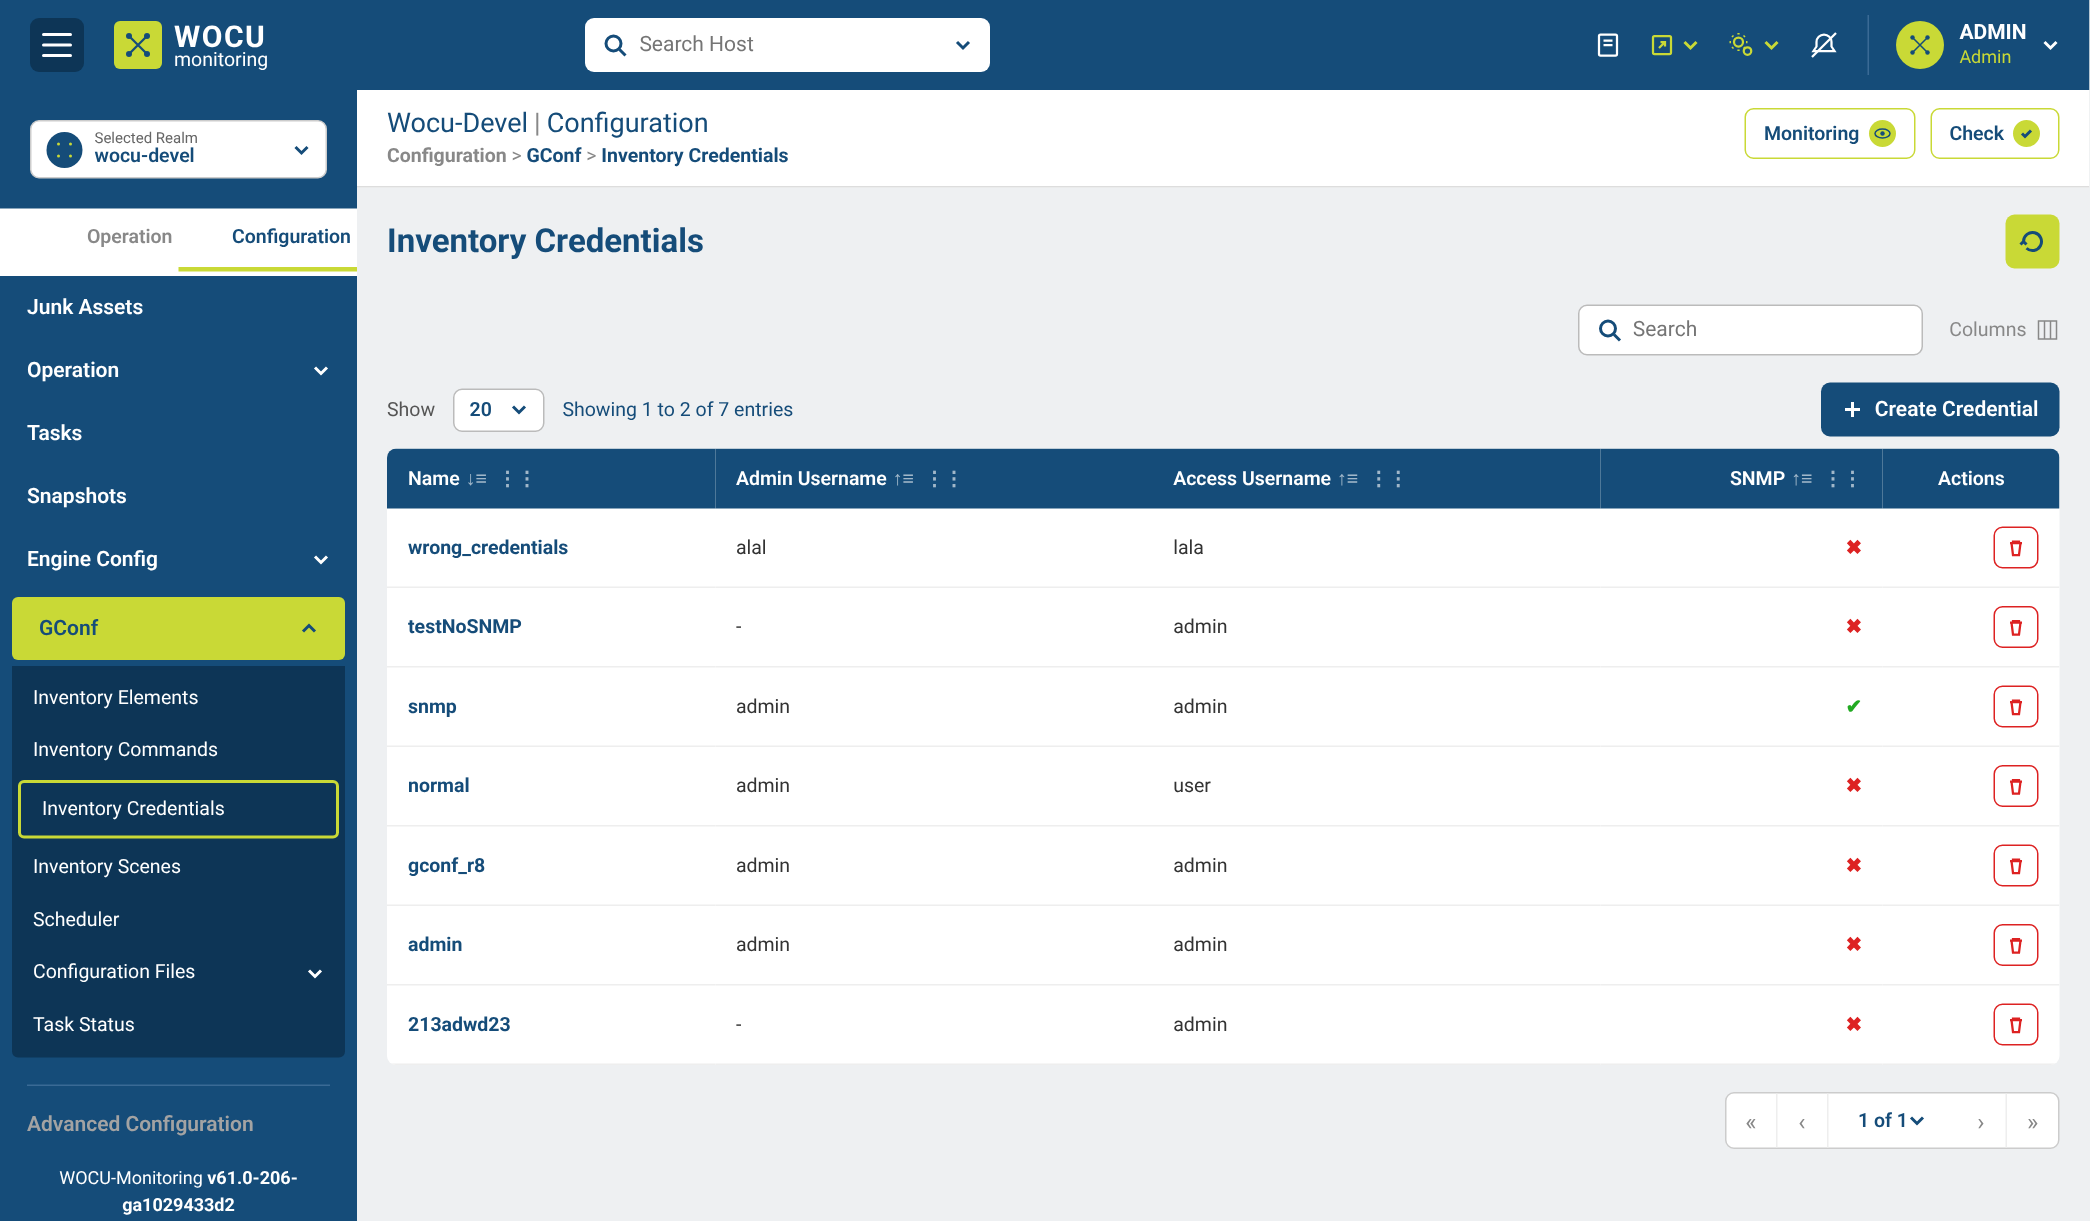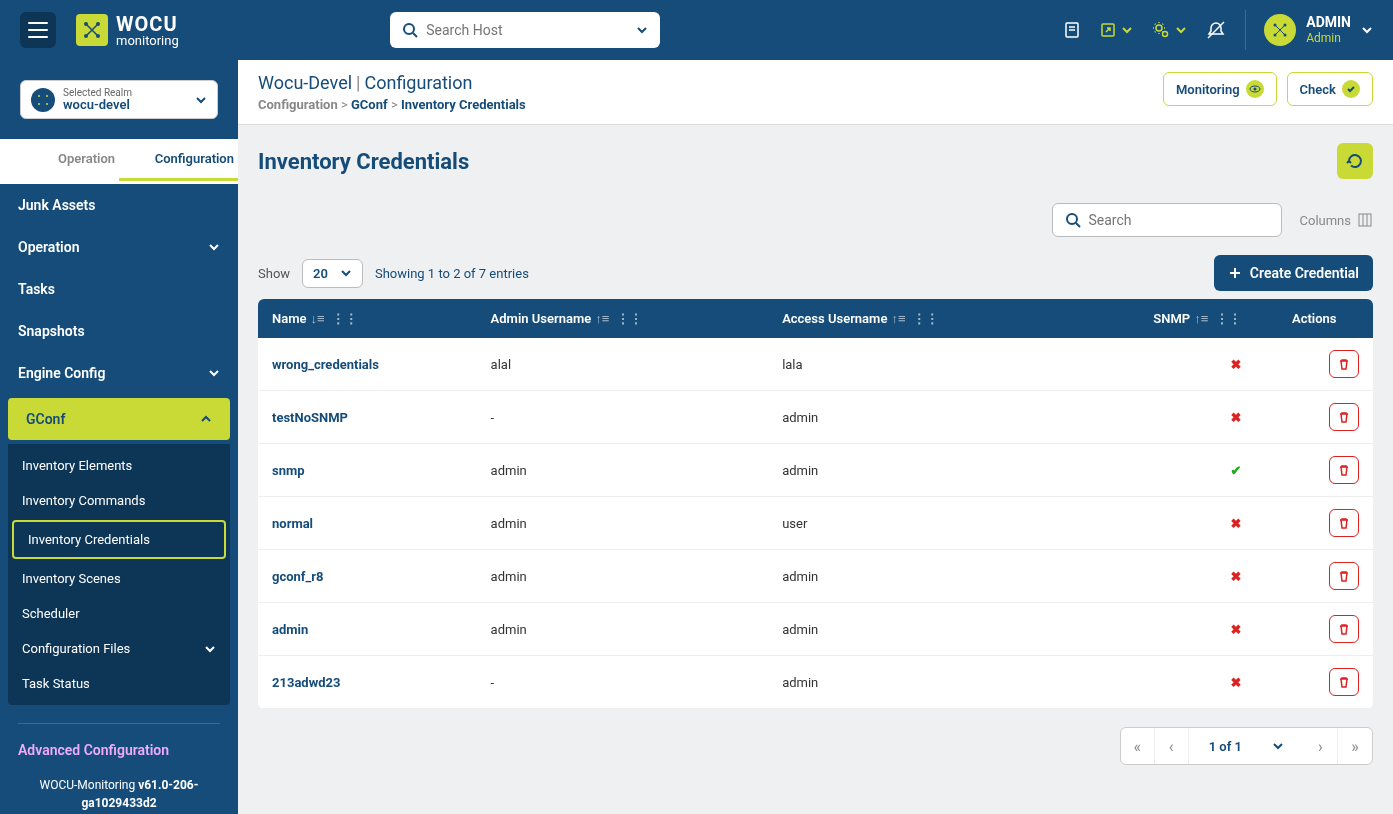--- a/index.html
+++ b/index.html
@@ -31,21 +31,21 @@
 .realm-val{font-size:13px;color:#154c79;font-weight:600}
 .tabs{display:flex;background:#fff;border-bottom:3px solid transparent}
 .tab{flex:1;text-align:right;padding:12px 4px;font-size:13px;font-weight:600;cursor:pointer;color:#888}
 .tab.active{color:#154c79;border-bottom:3px solid #c9d936}
 .nav-item{padding:13px 18px;color:#fff;font-size:14px;font-weight:600;display:flex;align-items:center;justify-content:space-between;cursor:pointer}
 .nav-item.highlight{background:#c9d936;color:#154c79;margin:4px 8px;border-radius:4px}
 .sub-nav{background:#0d3556;margin:0 8px;border-radius:0 0 4px 4px;padding:4px 0}
 .sub-item{padding:10px 14px;color:#fff;font-size:13px;cursor:pointer;display:flex;align-items:center;justify-content:space-between}
 .sub-item.active{border:2px solid #c9d936;border-radius:4px;margin:2px 4px}
 .side-divider{border-top:1px solid #3a6a95;margin:18px 18px 0}
-.adv-conf{padding:18px;color:#f0abfc;font-size:14px;font-weight:600}
+.adv-conf{padding:18px;color:#a3a3a3;font-size:14px;font-weight:600}
 .version{text-align:center;color:#fff;font-size:12px;padding:0 18px 18px;line-height:1.5}
 .version b{font-weight:700}
 .main{flex:1;background:#eef0f2;overflow-y:auto}
 .topbar{background:#fff;padding:12px 20px;display:flex;align-items:flex-start;justify-content:space-between;border-bottom:1px solid #ddd}
 .crumbs{font-size:18px;color:#154c79}
 .crumbs .sep{color:#888;margin:0 4px}
 .crumbs-2{color:#888;font-size:13px;margin-top:4px}
 .crumbs-2 b{font-weight:700}
 .crumbs-2 .l{color:#154c79;font-weight:700}
 .topbar-btns{display:flex;gap:10px}
@@ -70,21 +70,21 @@
 th .sort{opacity:.6;margin-left:4px}
 td{padding:12px 14px;font-size:13px;border-bottom:1px solid #eee;color:#333}
 td.name-cell{color:#154c79;font-weight:700}
 .snmp-x{color:#d22;font-weight:700;text-align:right}
 .snmp-v{color:#2a2;font-weight:700;text-align:right}
 .del-btn{border:1.5px solid #d22;border-radius:6px;width:30px;height:28px;display:inline-flex;align-items:center;justify-content:center;cursor:pointer;float:right}
 .pager{display:flex;justify-content:flex-end;margin-top:18px}
 .pager-box{background:#fff;border:1px solid #ccc;border-radius:6px;display:flex;align-items:center}
 .pager-btn{width:34px;height:36px;display:flex;align-items:center;justify-content:center;color:#888;cursor:pointer;border-right:1px solid #eee}
 .pager-btn:last-child{border-right:none}
-.pager-text{padding:0 20px;color:#154c79;font-size:13px;font-weight:600;display:flex;align-items:center;gap:30px}
+.pager-text{padding:0 20px;color:#154c79;font-size:13px;font-weight:600;display:flex;align-items:center;}
 .chev{width:12px;height:12px}
 </style>
 </head>
 <body>
 
 <div class="header">
   <div class="hamburger">
     <svg width="20" height="16" viewBox="0 0 20 16" fill="none">
         <path d="M1 1h18M1 8h18M1 15h18" stroke="#fff" stroke-width="2" stroke-linecap="round"></path>
       </svg>

